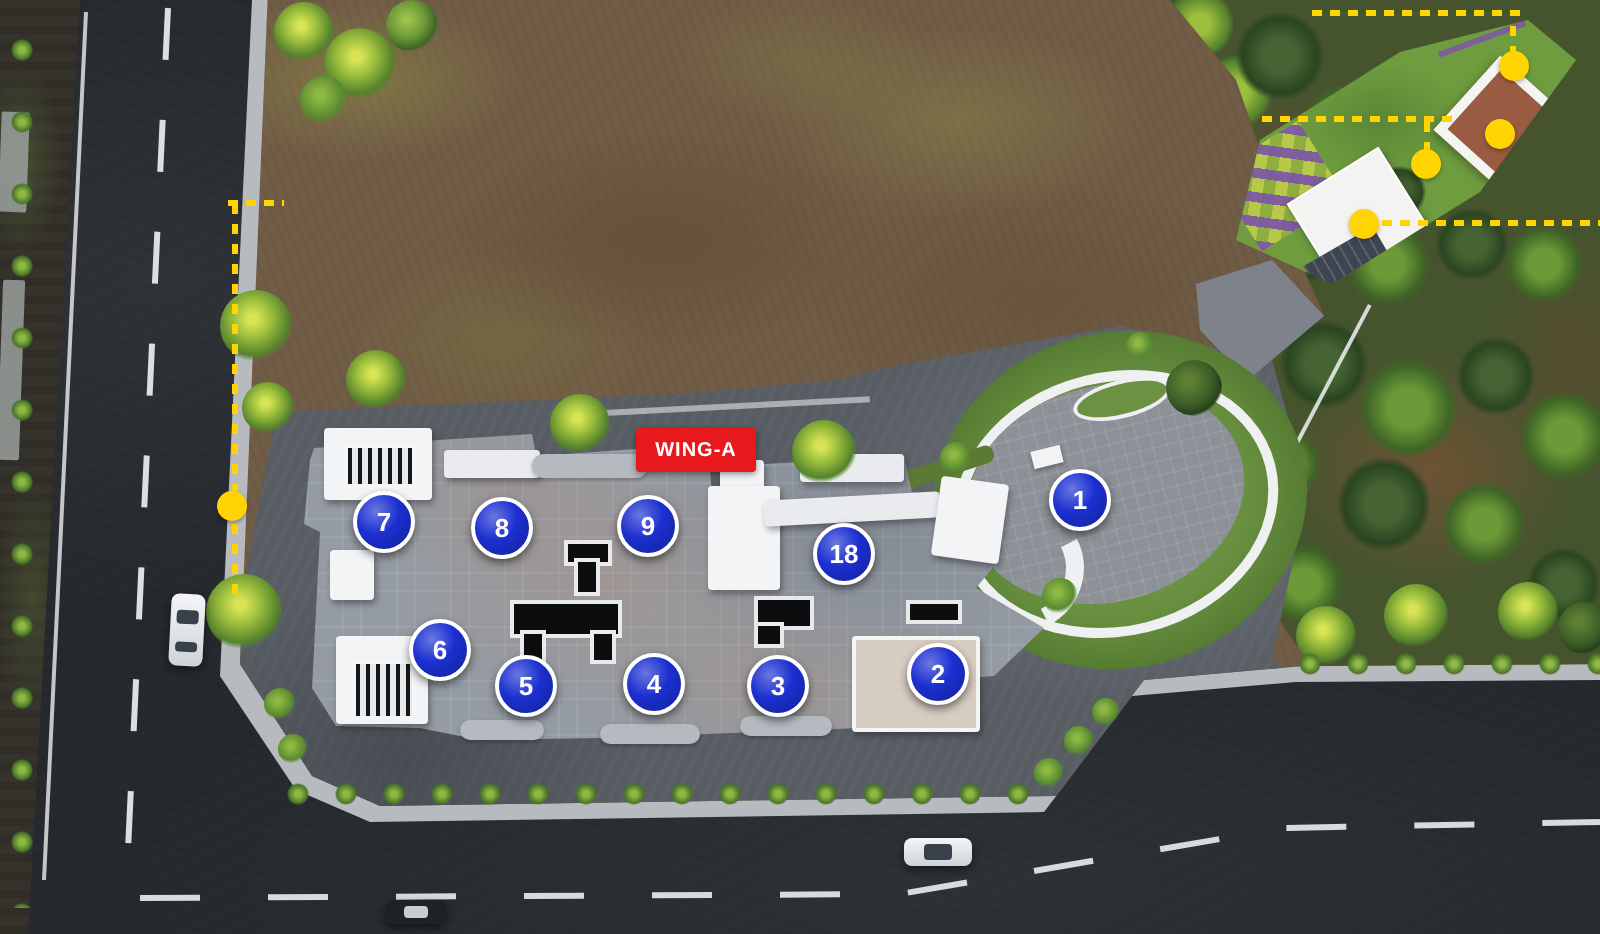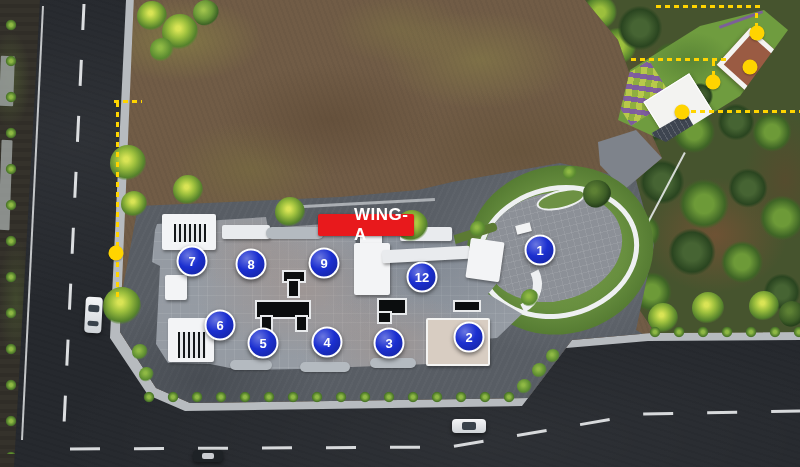--- a/index.html
+++ b/index.html
@@ -148,22 +148,22 @@
   .car--dark .glass{background:#c9ccd0;}
 
   
   .ydots-h{height:3px;background:repeating-linear-gradient(90deg,#ffd400 0 5px,transparent 5px 9px);}
   .ydots-v{width:3px;background:repeating-linear-gradient(0deg,#ffd400 0 5px,transparent 5px 10px);}
   .ydot{width:15px;height:15px;border-radius:50%;transform:translate(-50%,-50%);
         box-shadow:0 1px 2px rgba(0,0,0,.3);}
 
   
   .wing-label{left:318px;top:214px;width:60px;height:22px;display:flex;align-items:center;justify-content:center;
-              color:#fff;font-weight:bold;font-size:17px;letter-spacing:.5px;border-radius:2px;
-              box-shadow:0 1px 3px rgba(0,0,0,.45);padding-left:36px;}
+              color:#fff;font-weight:bold;font-size:10px;letter-spacing:.5px;border-radius:2px;
+              box-shadow:0 1px 3px rgba(0,0,0,.45);}
   .marker{width:27px;height:27px;border-radius:50%;border:2px solid #fff;transform:translate(-50%,-50%);
           display:flex;align-items:center;justify-content:center;color:#fff;font-weight:bold;font-size:13px;
           background-image:radial-gradient(circle at 35% 30%, rgba(255,255,255,.35), rgba(255,255,255,0) 45%, rgba(0,0,0,.28) 100%);
           box-shadow:0 2px 4px rgba(0,0,0,.5);cursor:pointer;}
 </style>
 </head>
 <body>
 
 <div class="stage">
 
@@ -310,16 +310,16 @@
   <div class="abs marker" style="left: 192px; top: 261px; background-color: rgb(27, 47, 208);">
     <span>7</span>
     </div>
   <div class="abs marker" style="left: 251px; top: 264px; background-color: rgb(27, 47, 208);">
     <span>8</span>
     </div>
   <div class="abs marker" style="left: 324px; top: 263px; background-color: rgb(27, 47, 208);">
     <span>9</span>
     </div>
   <div class="abs marker" style="left: 422px; top: 277px; background-color: rgb(27, 47, 208);">
-    <span>12</span>
+    <span>18</span>
     </div>
 
 </div>
 
 </body></html>

